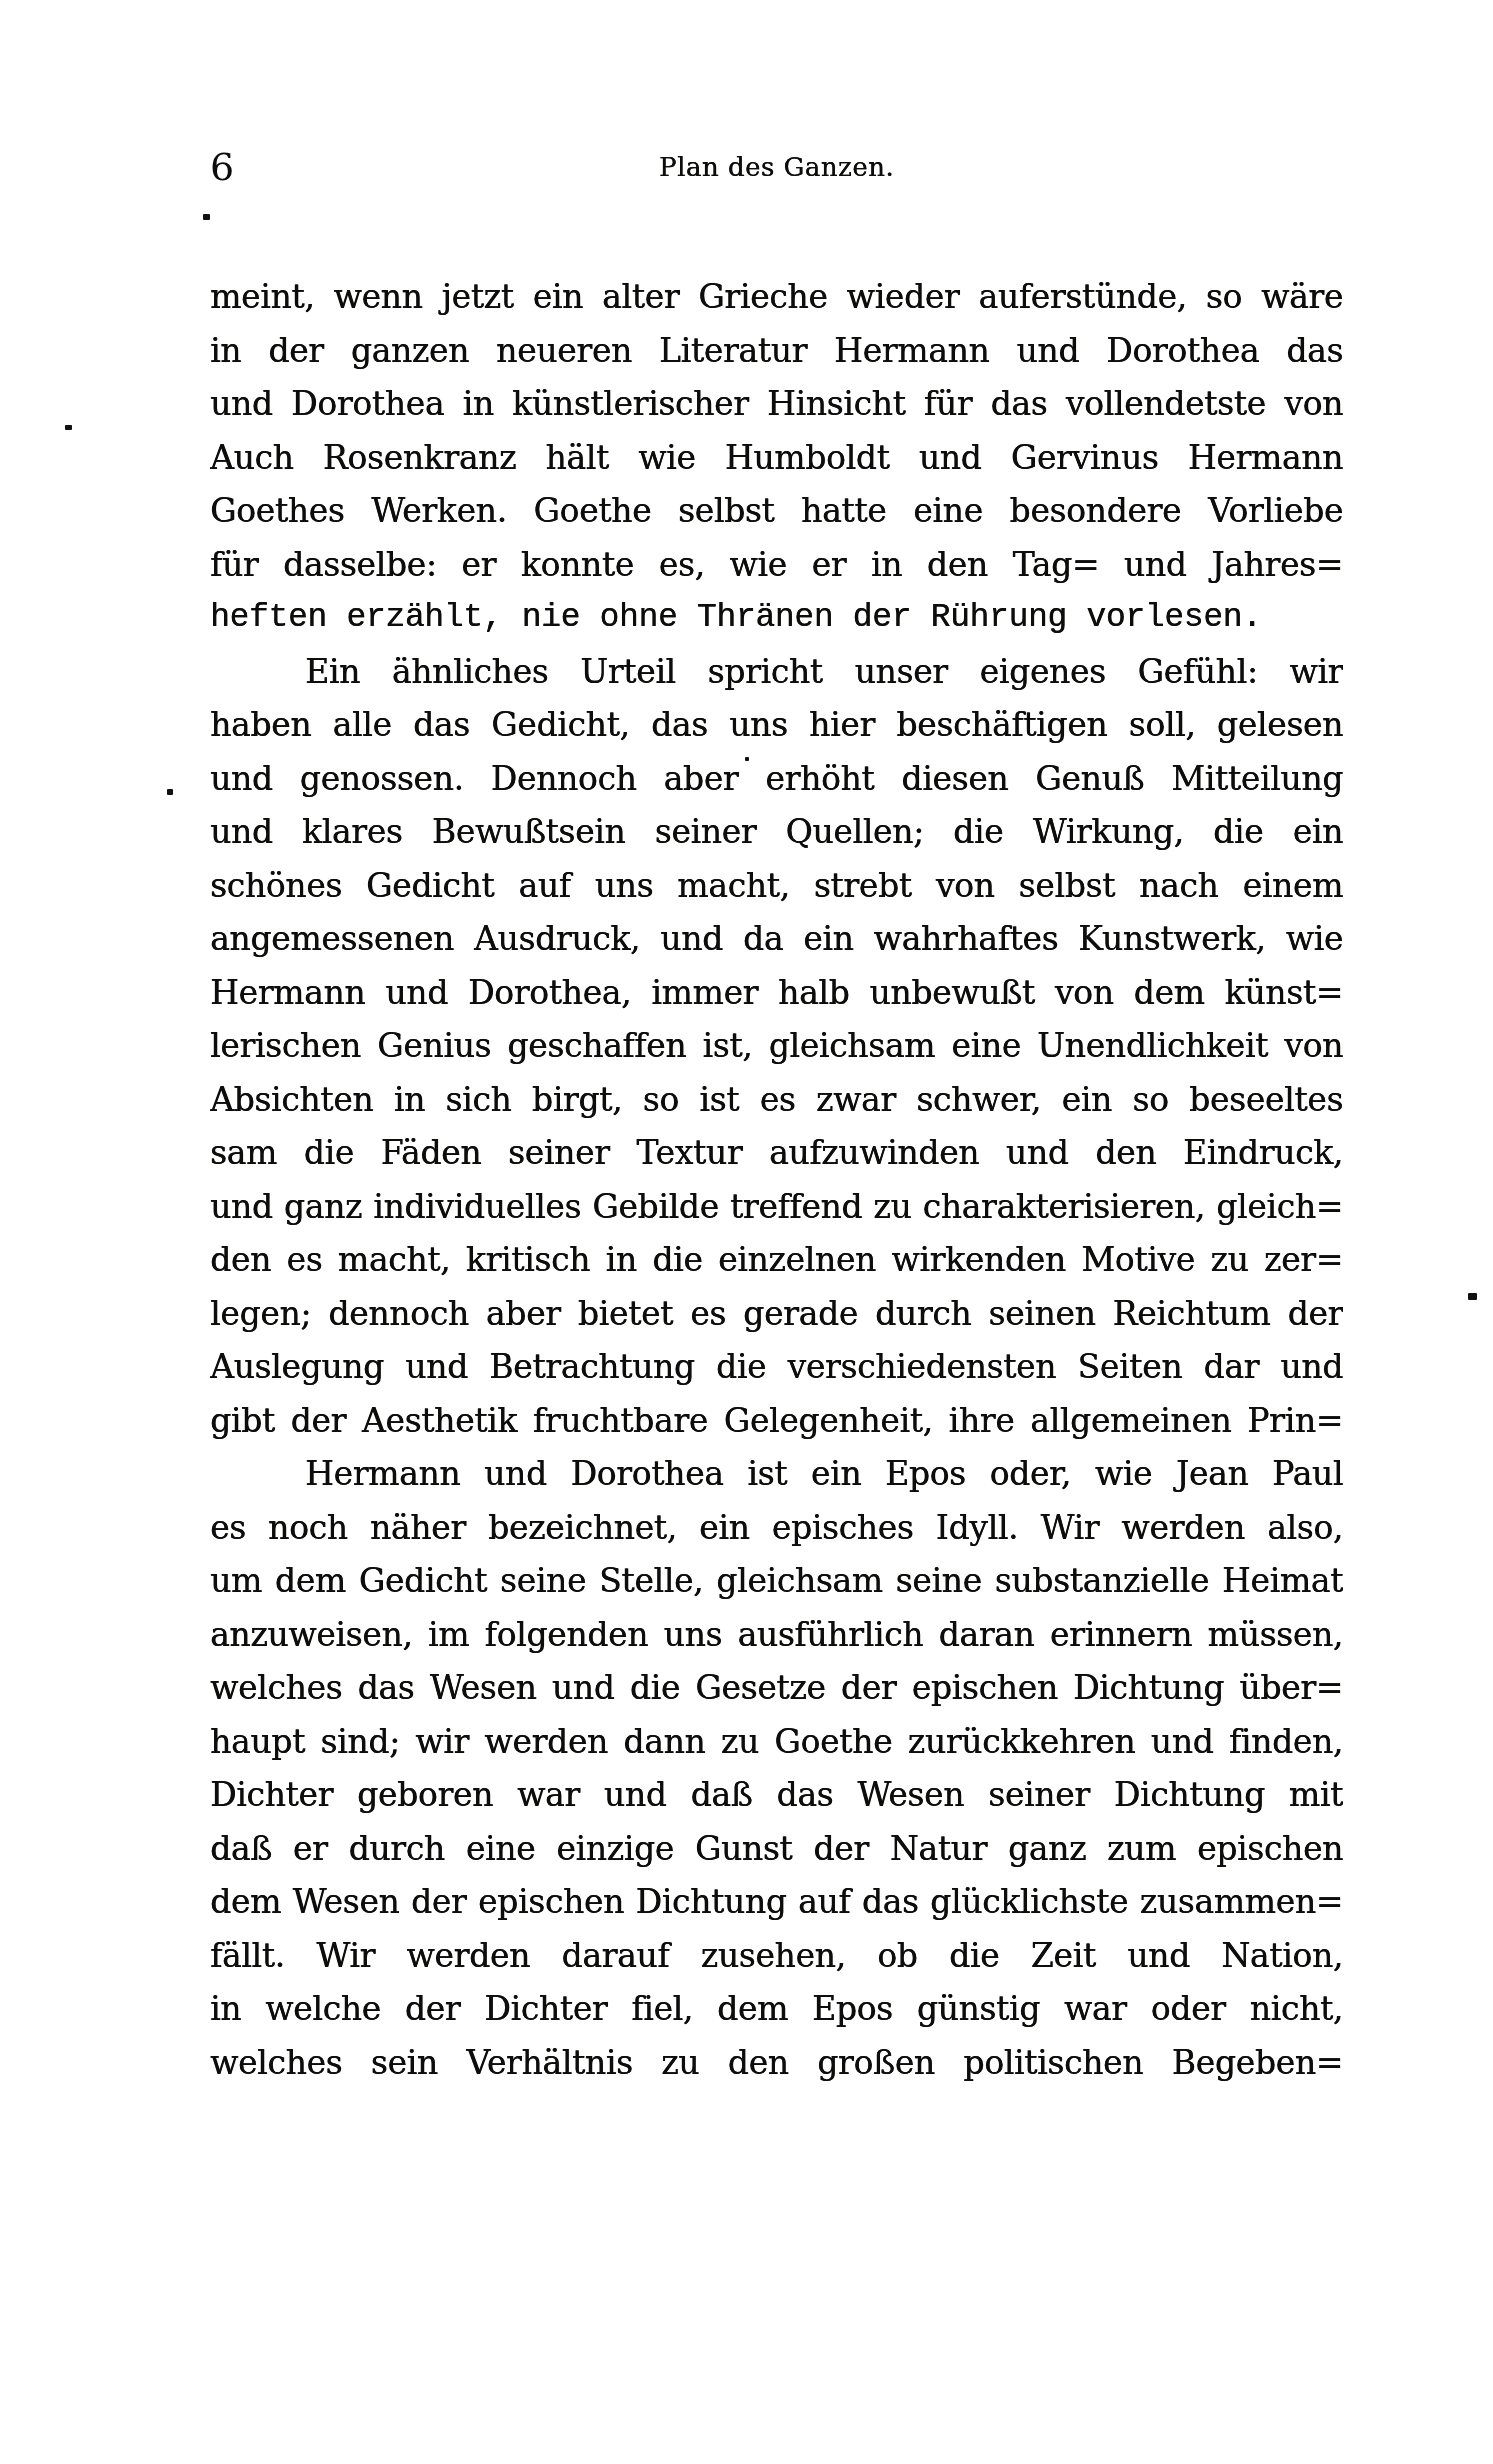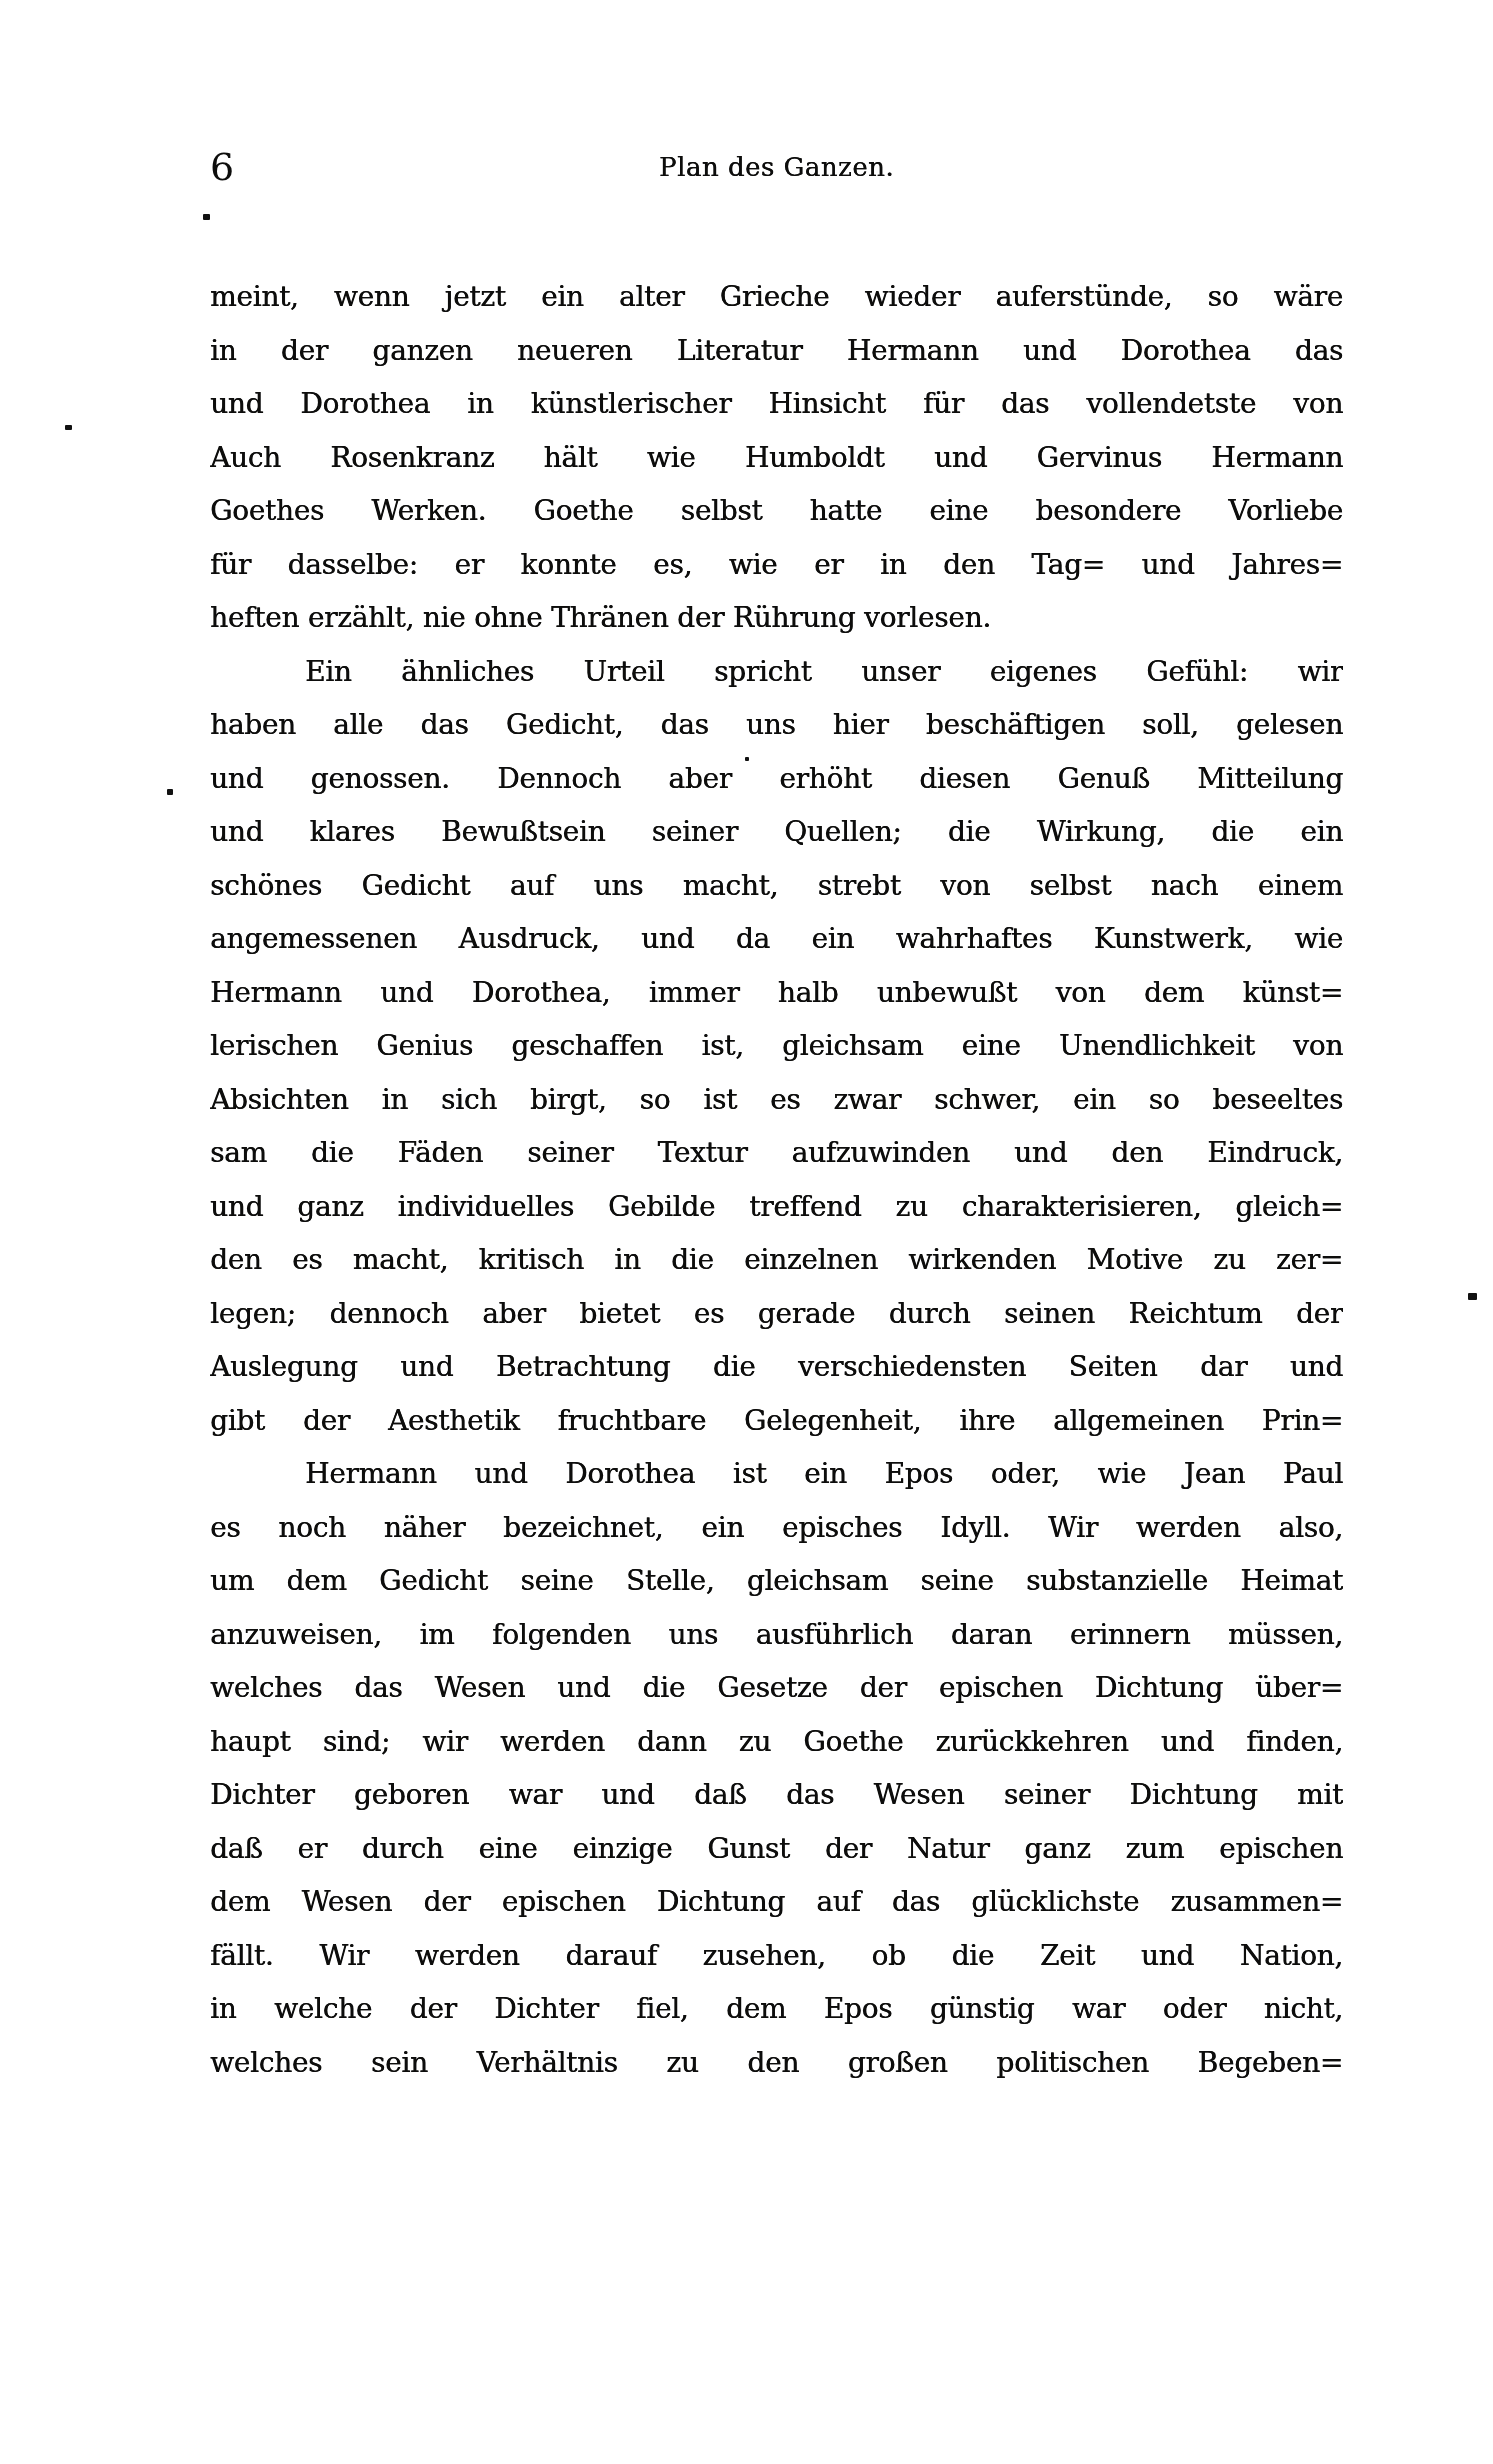--- a/index.html
+++ b/index.html
@@ -37,30 +37,30 @@
   }
   .text-block {
     position: absolute;
     top: 270px;
     left: 210px;
     width: 1133px;
   }
   .line {
     height: 53.5px;
     line-height: 53.5px;
-    font-size: 28px;
+    font-size: 33px;
     letter-spacing: -0.01em;
     text-shadow: 0.4px 0 0 currentColor; 
     text-align: justify;
     text-align-last: justify;
     overflow: hidden;
     white-space: nowrap;
   }
   .line.indent { padding-left: 95px; }
-  .line.para-end { text-align: right; text-align-last: left; }
+  .line.para-end { text-align: right; text-align-last: left; font-family: Liberation Mono, monospace; }
   .speck {
     position: absolute;
     background: #111;
     border-radius: 1px;
   }
 </style>
 </head>
 <body>
 
 <div class="page">

